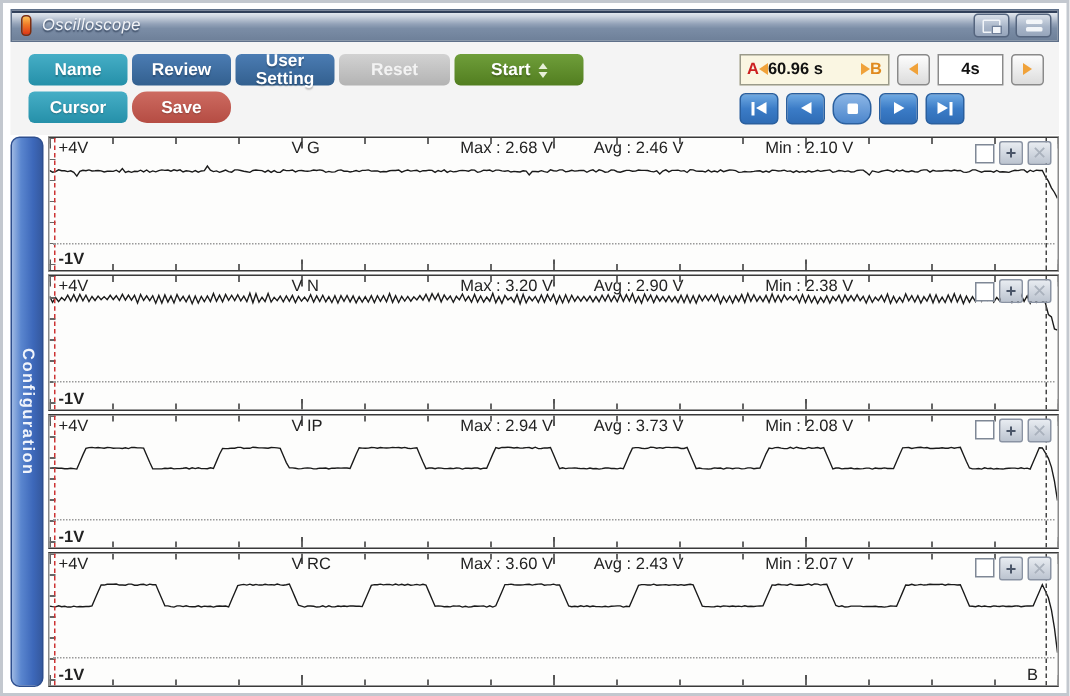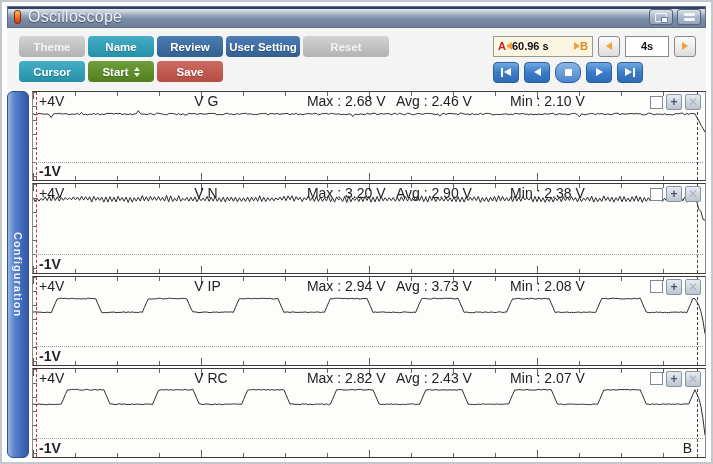--- a/index.html
+++ b/index.html
@@ -7,42 +7,42 @@
   .window { width:713px; height:464px; background:#fff; border:2px solid #c3c8cf; padding:4px 5px; position:relative; }
   .frame { width:100%; height:100%; display:flex; flex-direction:column; }
 
   
   .titlebar { height:22px; flex:0 0 22px; display:flex; align-items:center; padding:0 4px 0 6px;
     background:linear-gradient(180deg,#2e3c55 0,#35445f 2px,#dfe5ec 2px,#cdd5e0 4px,#93a2b8 9px,#7b8da6 60%,#6e8099 100%);
     border:1px solid #5f7089; }
   .app-icon { width:7px; height:14px; border-radius:3px; margin-right:7px;
     background:linear-gradient(180deg,#ffc257 0%,#f07a28 45%,#dd3517 100%); border:1px solid #8a globallyNOPE; }
   .app-icon { border:1px solid #7c2d10; }
-  .title-text { color:#f2f4f8; font-size:16px; letter-spacing:.3px; text-shadow:0 1px 1px #3a4a63; }
+  .title-text { color:#f2f4f8; font-size:11px; letter-spacing:.3px; text-shadow:0 1px 1px #3a4a63;font-style:italic; }
   .tb-spacer { flex:1; }
   .tb-btn { width:24px; height:16px; margin-left:4px; border-radius:3px; border:1px solid #55657e;
     background:linear-gradient(180deg,#d5dde7,#9cabc0 50%,#8априветNOPE); display:flex; align-items:center; justify-content:center; cursor:pointer; }
   .tb-btn { background:linear-gradient(180deg,#d5dde7,#9cabc0 50%,#8röverNOPE); }
   .tb-btn { background:linear-gradient(180deg,#d8dfe9 0%,#a9b6c9 55%,#96a5bb 100%); }
   .ic-restore { width:12px; height:9px; border:1px solid #f2f5f9; border-radius:1px; position:relative; }
   .ic-restore::after { content:""; position:absolute; right:-2px; bottom:-2px; width:5px; height:4px; background:#f2f5f9; border:1px solid #70809a; }
   .ic-stack { display:flex; flex-direction:column; gap:2px; }
   .ic-stack i { display:block; width:11px; height:3px; background:#f2f5f9; border-radius:1px; }
 
   
   .toolbar { flex:0 0 62px; background:#f4f4f4; display:flex; justify-content:space-between; align-items:center; padding:4px 10px 4px 12px; }
   .btn-grid { display:grid; grid-template-columns:66px 66px 66px 74px 86px; grid-auto-rows:21px; gap:4px 3px; }
   .tbtn { border:none; border-radius:4px; color:#fff; font-size:11.5px; font-weight:bold; font-family:inherit;
     display:flex; align-items:center; justify-content:center; gap:5px; cursor:pointer; padding:0 2px;
     text-shadow:0 1px 1px rgba(0,0,0,.25); }
   .tbtn.gray { background:linear-gradient(180deg,#d2d2d2,#b3b3b3); color:#f3f3f3; text-shadow:none; }
   .tbtn.teal { background:linear-gradient(180deg,#46aec6,#2590a9); }
   .tbtn.blue { background:linear-gradient(180deg,#4b7cb3,#33608f); }
   .tbtn.green{ background:linear-gradient(180deg,#6f9e3a,#527e20); }
-  .tbtn.red  { background:linear-gradient(180deg,#cd6b61,#b54c43); }
+  .tbtn.red  { background:linear-gradient(180deg,#cd6b61,#b54c43);border-radius:10px; }
   .stepper { display:flex; flex-direction:column; gap:2px; }
   .stepper b { width:0; height:0; border-left:3.5px solid transparent; border-right:3.5px solid transparent; }
   .stepper b.up { border-bottom:4px solid #e7f0d8; }
   .stepper b.dn { border-top:4px solid #e7f0d8; }
 
   .transport { display:flex; flex-direction:column; gap:5px; }
   .t-row { display:flex; align-items:center; gap:5px; }
   .ab-box { width:100px; height:21px; background:#faf6e2; border:1px solid #9a9a8a; display:flex; align-items:center; padding:0 4px; font-size:11px; }
   .ab-a { color:#cc2020; font-weight:bold; }
   .ab-b { color:#e08a1e; font-weight:bold; }
@@ -72,21 +72,21 @@
   .channels { flex:1; display:flex; flex-direction:column; gap:2px; min-width:0; }
   .channel { flex:1; position:relative; background:#fdfdfc; border:1px solid #8a8a8a; border-top:1px solid #3a3a3a; border-bottom:1px solid #3a3a3a; overflow:hidden; }
   .wave { position:absolute; left:0; top:0; width:100%; height:100%; }
   .tk  { position:absolute; left:0; right:0; height:4px; background:repeating-linear-gradient(90deg,#666 0,#666 1px,transparent 1px,transparent 42px); }
   .tkm { position:absolute; left:0; right:0; height:7px; background:repeating-linear-gradient(90deg,#555 0,#555 1px,transparent 1px,transparent 168px); }
   .tk.top,.tkm.top { top:0; } .tk.bot,.tkm.bot { bottom:0; }
   .tkl { position:absolute; top:0; bottom:0; left:0; width:4px; background:repeating-linear-gradient(180deg,#666 0,#666 1px,transparent 1px,transparent 14px); }
   .cursor-a { position:absolute; top:0; bottom:0; left:3px; width:0; border-left:1px dashed #cc3333; }
   .cursor-b { position:absolute; top:0; bottom:0; right:7px; width:0; border-left:1px dashed #444; }
   .gridline { position:absolute; left:2px; right:2px; top:79%; border-top:1px dotted #999; }
-  .lb { position:absolute; font-size:14px; color:#222; white-space:nowrap; }
+  .lb { position:absolute; font-size:11px; color:#222; white-space:nowrap; }
   .lb.vtop { top:1px; left:6px; } .lb.vbot { bottom:1px; left:6px;font-weight:bold; }
   .lb.name { top:1px; left:24%; } .lb.max { top:1px; left:36%;margin-left:32px; } .lb.avg { top:1px; left:54%; } .lb.min { top:1px; left:71%; }
   .lb.bmark { bottom:1px; right:13px; }
   .ch-ctrl { position:absolute; top:2px; right:4px; display:flex; gap:3px; align-items:center; }
   .cb { width:13px; height:13px; background:#fff; border:1px solid #7f8896; cursor:pointer; }
   .sq-btn { width:16px; height:16px; border:1px solid #8a93a3; border-radius:2px;
     background:linear-gradient(180deg,#e8ecf1,#bcc4d0); display:flex; align-items:center; justify-content:center; cursor:pointer;
     font-size:12px; font-weight:bold; color:#4a5568; line-height:1; }
   .sq-btn.x { color:#aab2bd; }
 </style>
@@ -106,33 +106,32 @@
       <div class="tb-btn">
           <span class="ic-stack">
             <i></i>
             <i></i>
           </span>
         </div>
     </div>
 
     <div class="toolbar">
       <div class="btn-grid">
-        <button class="tbtn gray">Theme</button>
         <button class="tbtn teal">Name</button>
         <button class="tbtn blue">Review</button>
         <button class="tbtn blue">User Setting</button>
         <button class="tbtn gray">Reset</button>
-        <button class="tbtn teal">Cursor</button>
         <button class="tbtn green">
           <span>Start</span>
           <span class="stepper">
               <b class="up"></b>
               <b class="dn"></b>
             </span>
         </button>
+        <button class="tbtn teal">Cursor</button>
         <button class="tbtn red">Save</button>
       </div>
 
       <div class="transport">
         <div class="t-row">
           <div class="ab-box">
             <span class="ab-a">A</span>
             <span class="tri l"></span>
             <span class="ab-val">60.96 s</span>
             <span class="tri r"></span>
@@ -257,21 +256,21 @@
           <div class="tkm top"></div>
             <div class="tk top"></div>
             <div class="tkm bot"></div>
             <div class="tk bot"></div>
             <div class="tkl"></div>
           <div class="cursor-a"></div>
           <div class="cursor-b"></div>
           <div class="gridline"></div>
           <span class="lb vtop">+4V</span>
           <span class="lb name">V RC</span>
-          <span class="lb max">Max : 2.82 V</span>
+          <span class="lb max">Max : 3.60 V</span>
           <span class="lb avg">Avg : 2.43 V</span>
           <span class="lb min">Min : 2.07 V</span>
           <span class="lb vbot">-1V</span>
           <span class="lb bmark">B</span>
           <div class="ch-ctrl">
             <span class="cb"></span>
             <span class="sq-btn">+</span>
             <span class="sq-btn x">✕</span>
           </div>
         </div>

